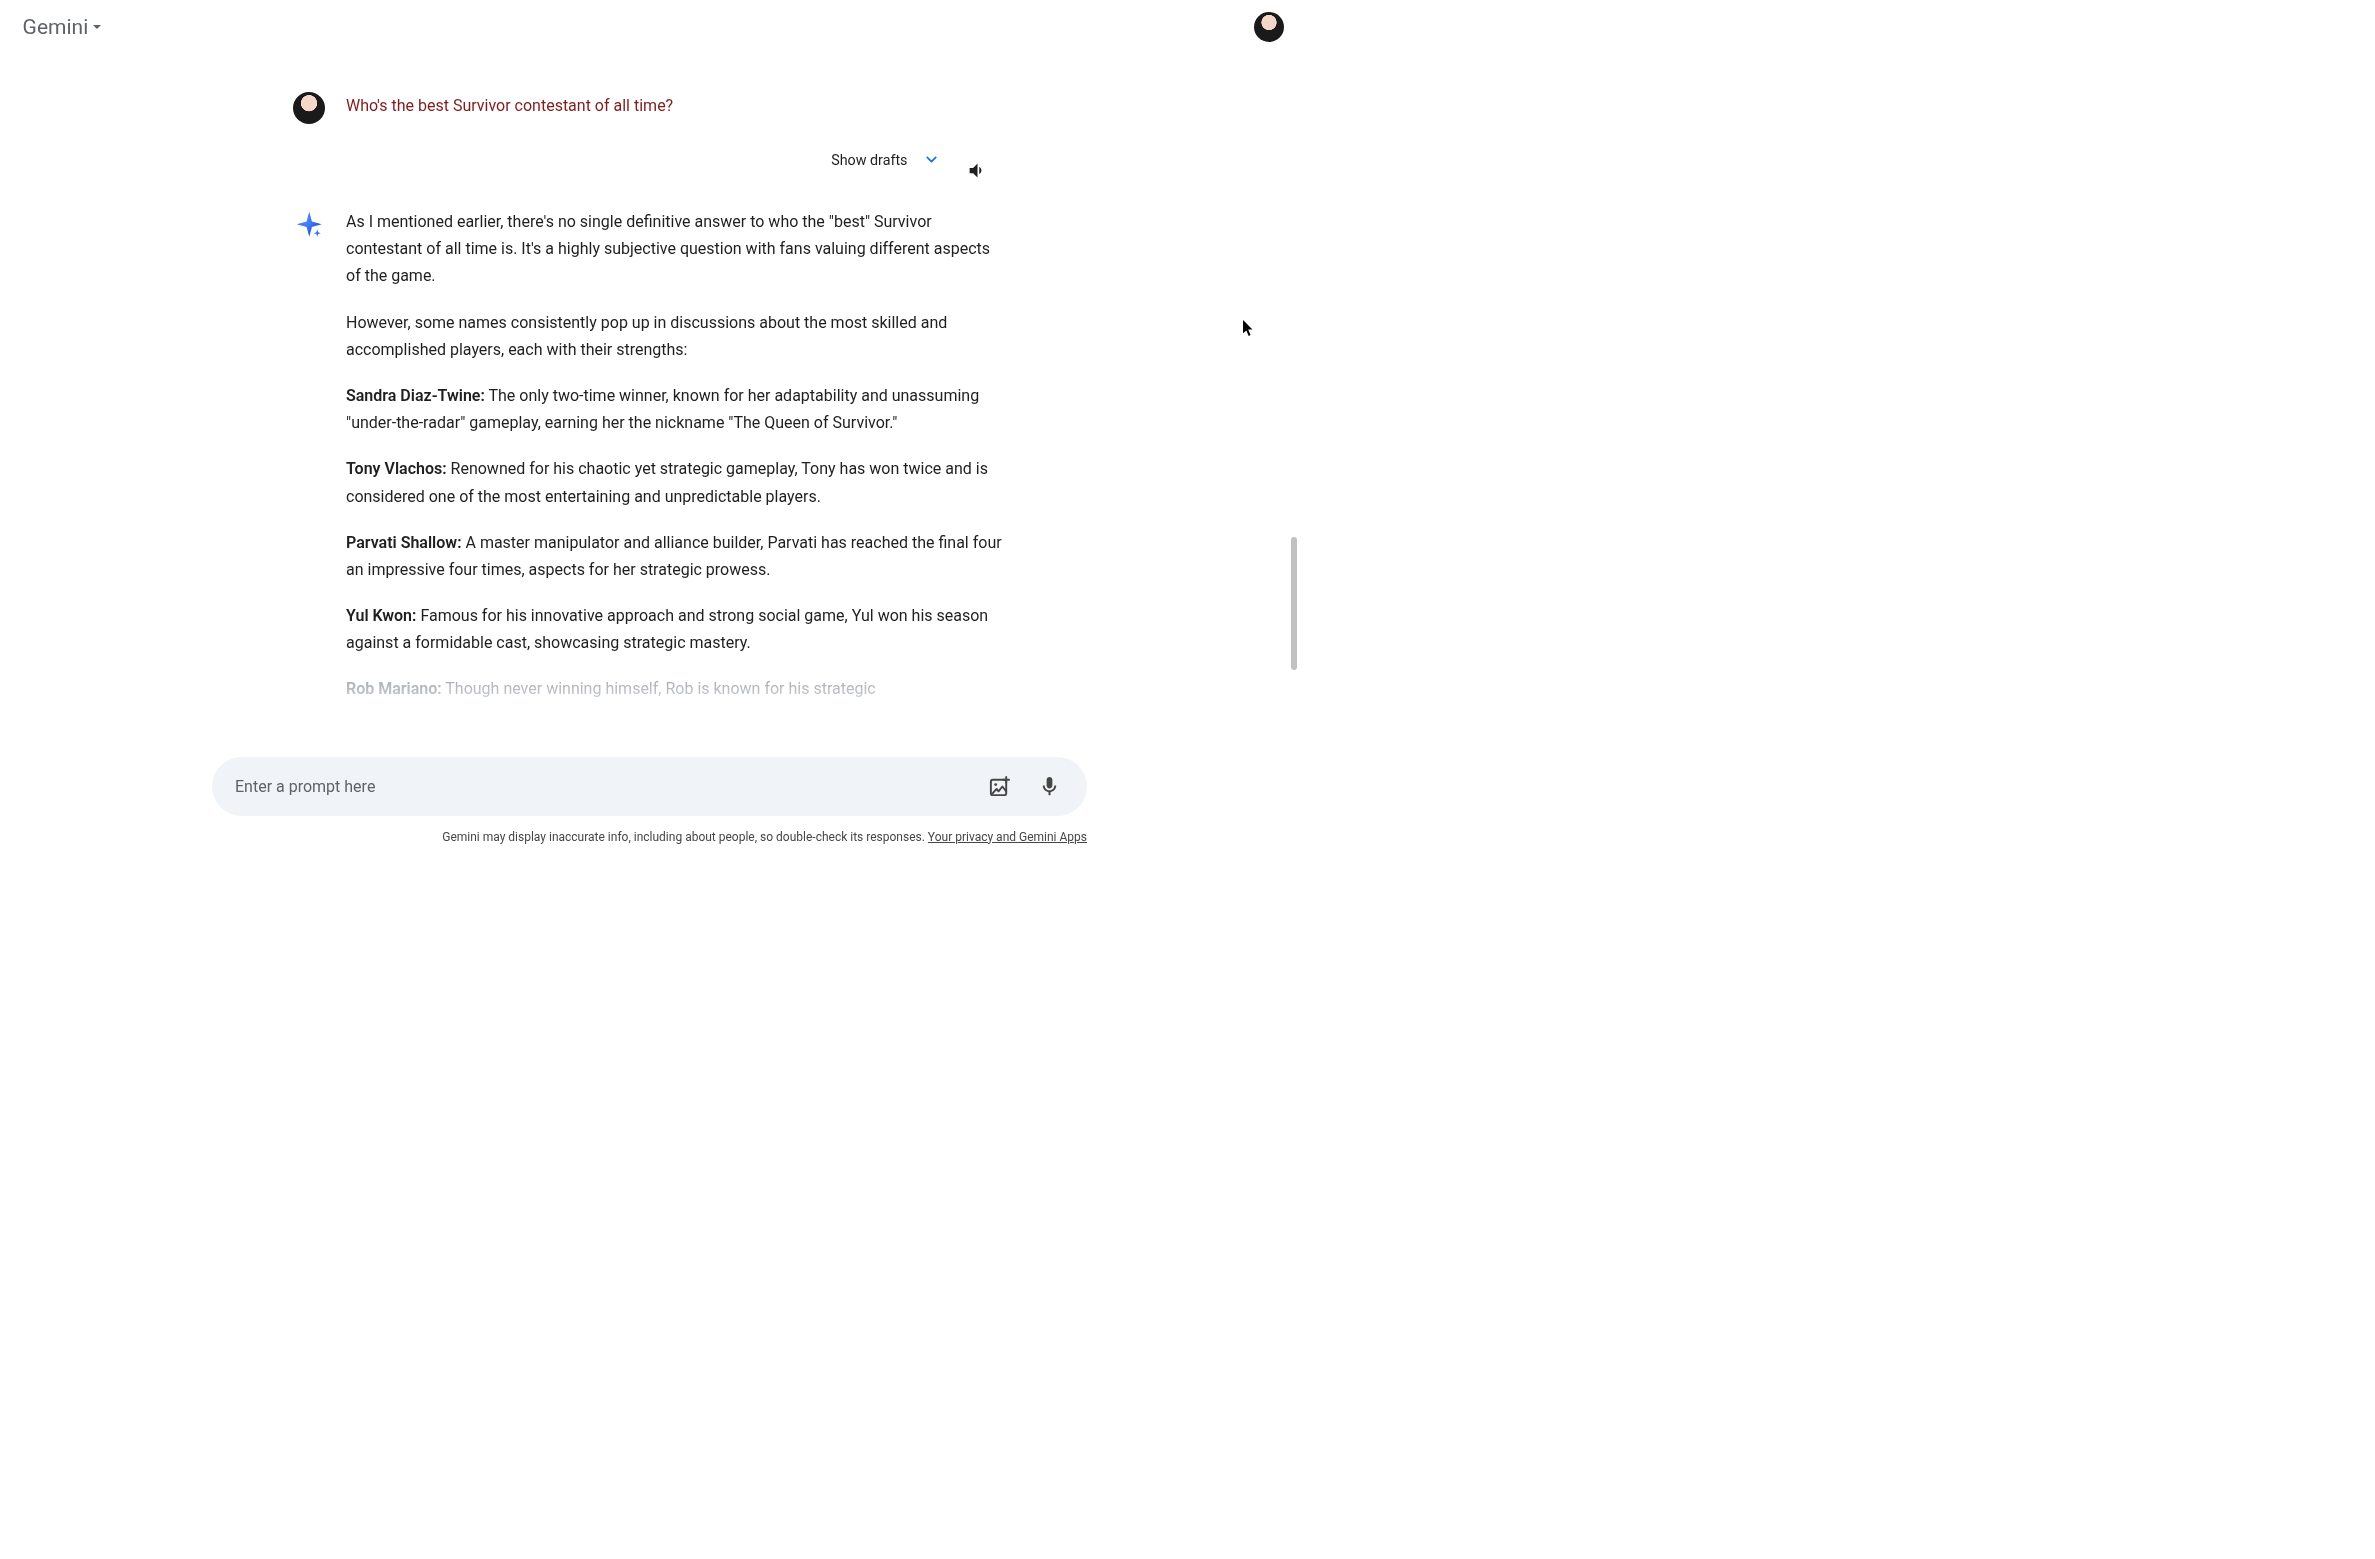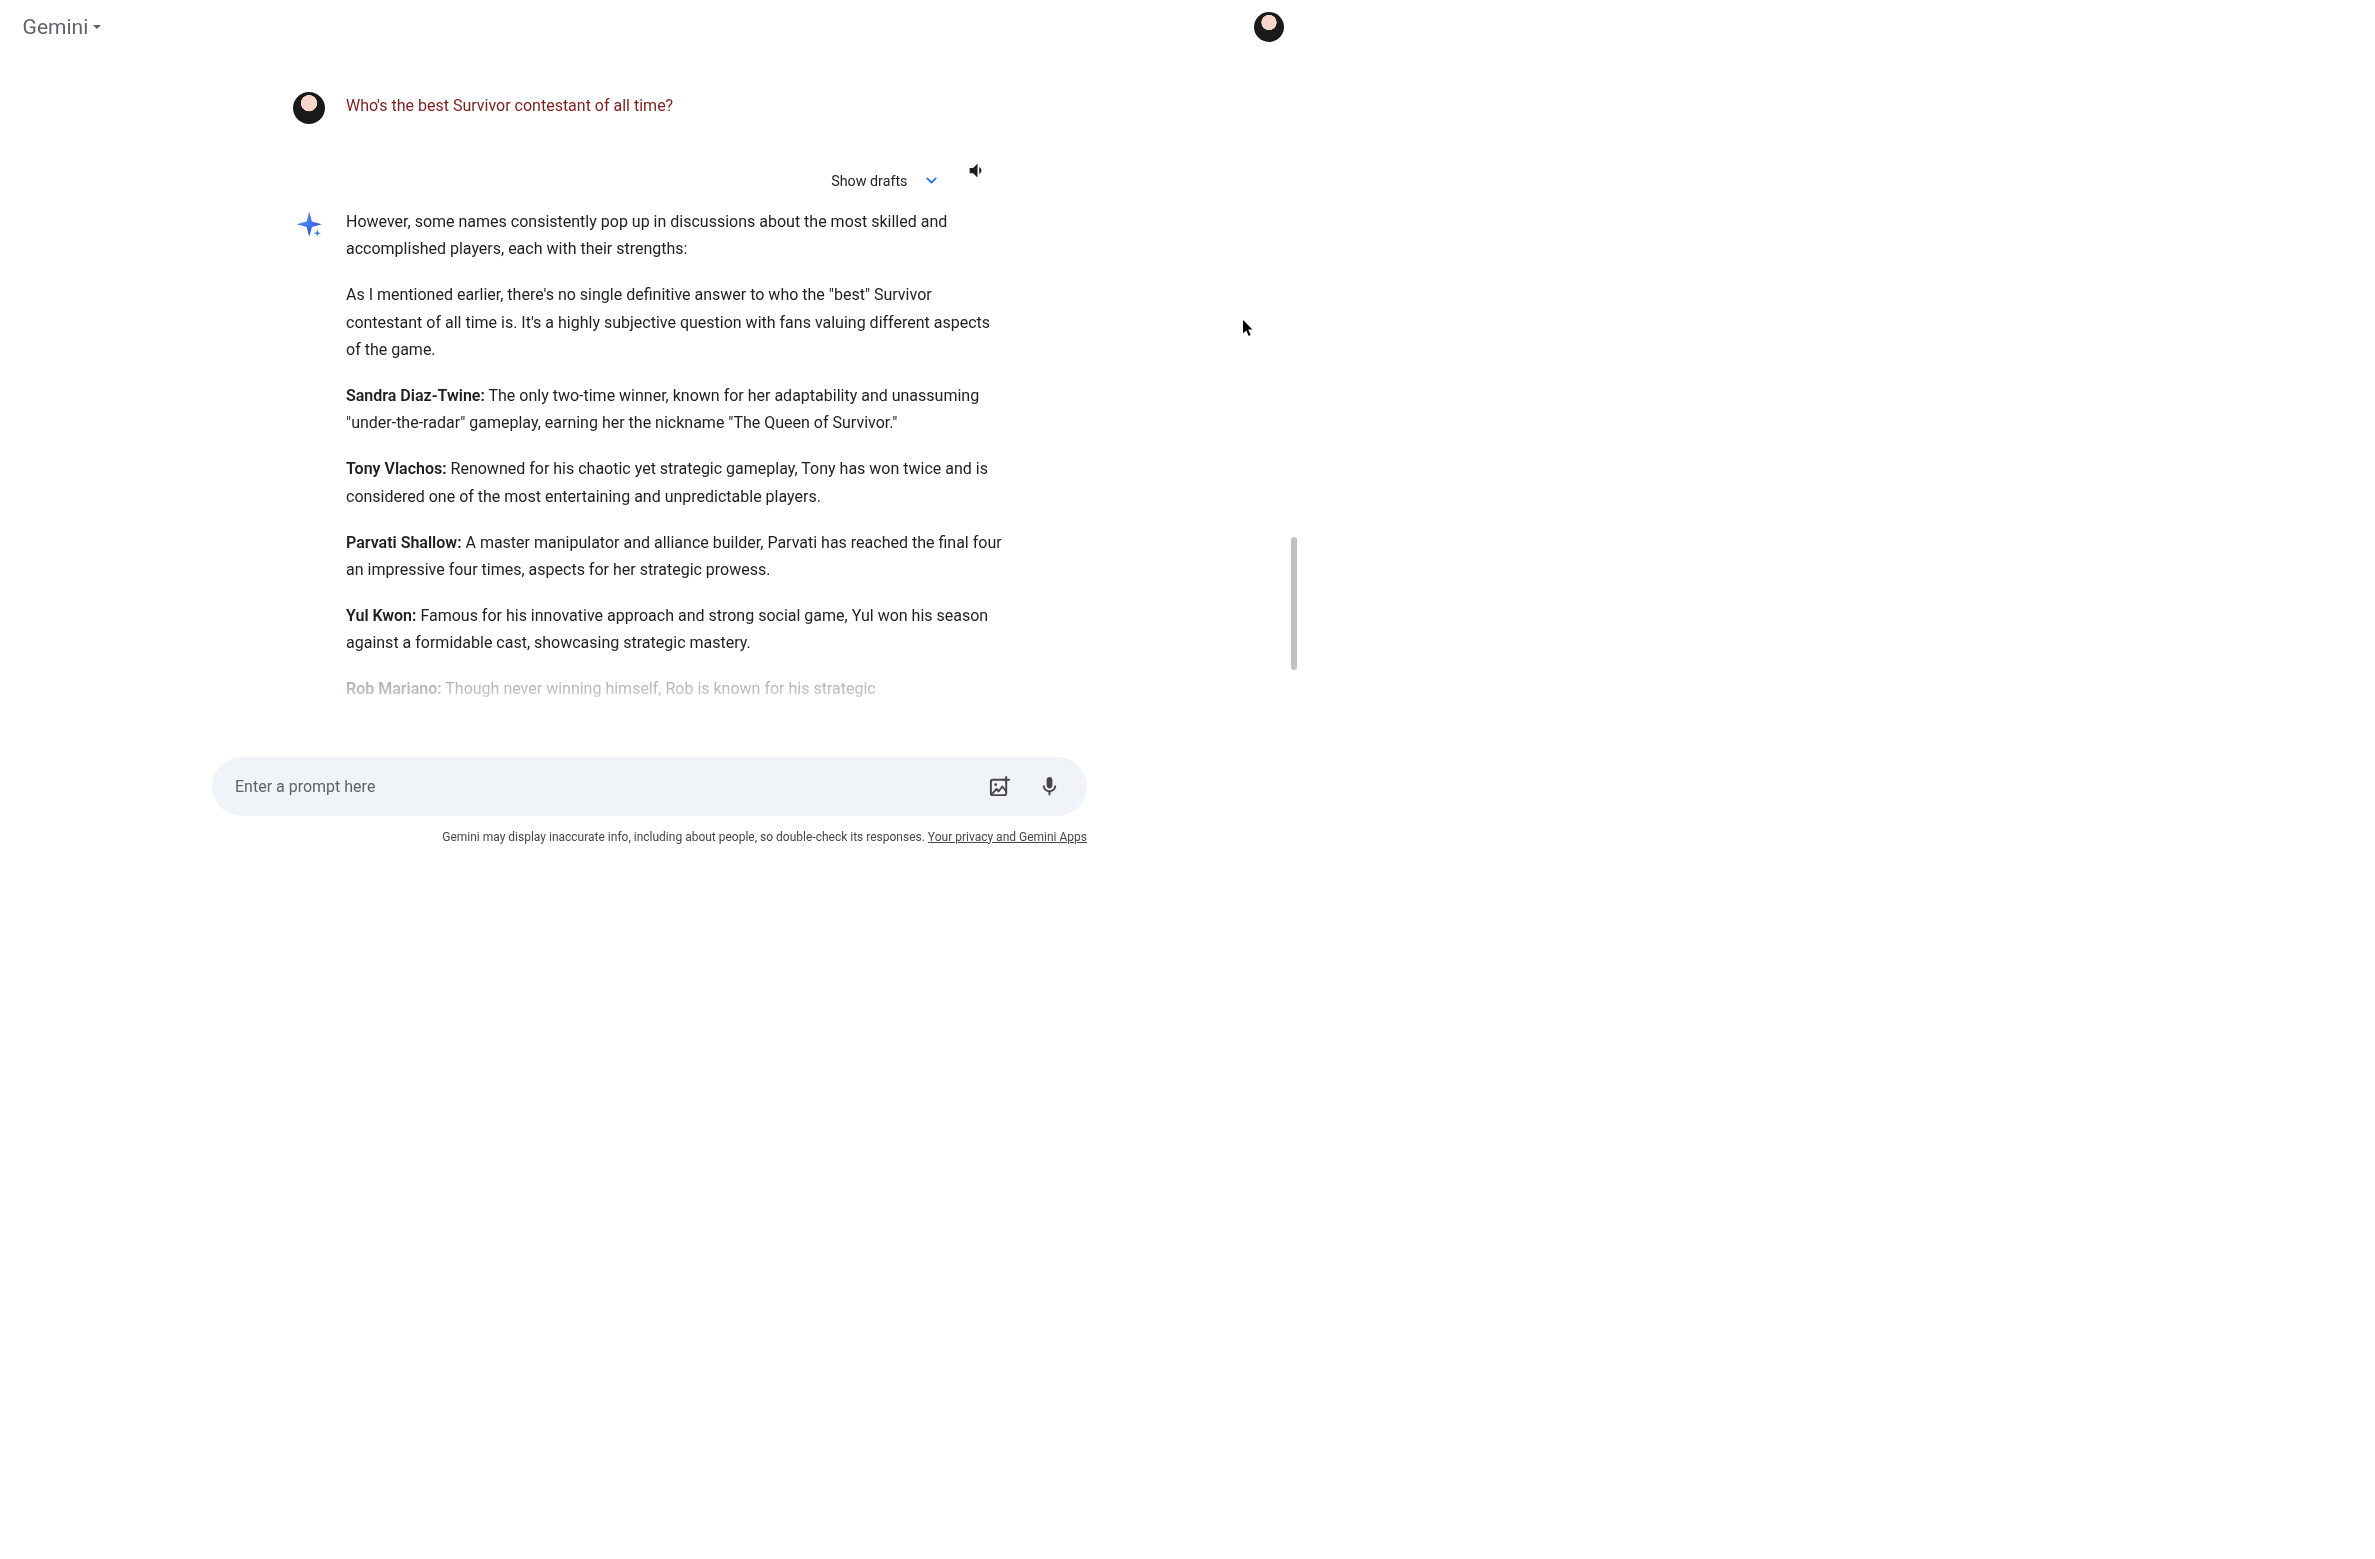--- a/index.html
+++ b/index.html
@@ -78,21 +78,21 @@
     width: 100%; height: 100%;
     background: radial-gradient(circle at 50% 35%, #f4d7c8 30%, #1a1a1a 32%);
   }
   .user-text {
     font-size: 16px;
     color: #7f1d1d;
     padding-top: 4.8px;
   }
   .response-controls {
     display: flex;
-    align-items: flex-end;
+    align-items: flex-start;
     justify-content: flex-end;
     gap: 19px;
     margin-bottom: 19px;
     padding-right: 9.5px;
   }
   .show-drafts {
     display: flex;
     align-items: center;
     gap: 15px;
     font-size: 14.3px;
@@ -256,22 +256,22 @@
             <stop offset="0%" stop-color="#4f8ff7"></stop>
             <stop offset="50%" stop-color="#3b6ef0"></stop>
             <stop offset="100%" stop-color="#1c4ed8"></stop>
           </radialGradient>
         </defs>
         <path d="M16 2 L19 13 L30 16 L19 19 L16 30 L13 19 L2 16 L13 13 Z" fill="url(#g1)"></path>
         <path d="M25 22 L26 25 L29 26 L26 27 L25 30 L24 27 L21 26 L24 25 Z" fill="#3b6ef0"></path>
       </svg>
     </div>
     <div class="response-body">
+      <p>As I mentioned earlier, there's no single definitive answer to who the "best" Survivor contestant of all time is. It's a highly subjective question with fans valuing different aspects of the game.</p>
       <p>However, some names consistently pop up in discussions about the most skilled and accomplished players, each with their strengths:</p>
-      <p>As I mentioned earlier, there's no single definitive answer to who the "best" Survivor contestant of all time is. It's a highly subjective question with fans valuing different aspects of the game.</p>
       <p class="player">
         <b>Sandra Diaz-Twine:</b><span> The only two-time winner, known for her adaptability and unassuming "under-the-radar" gameplay, earning her the nickname "The Queen of Survivor."</span>
       </p>
       <p class="player">
         <b>Tony Vlachos:</b><span> Renowned for his chaotic yet strategic gameplay, Tony has won twice and is considered one of the most entertaining and unpredictable players.</span>
       </p>
       <p class="player">
         <b>Parvati Shallow:</b><span> A master manipulator and alliance builder, Parvati has reached the final four an impressive four times, aspects for her strategic prowess.</span>
       </p>
       <p class="player">

